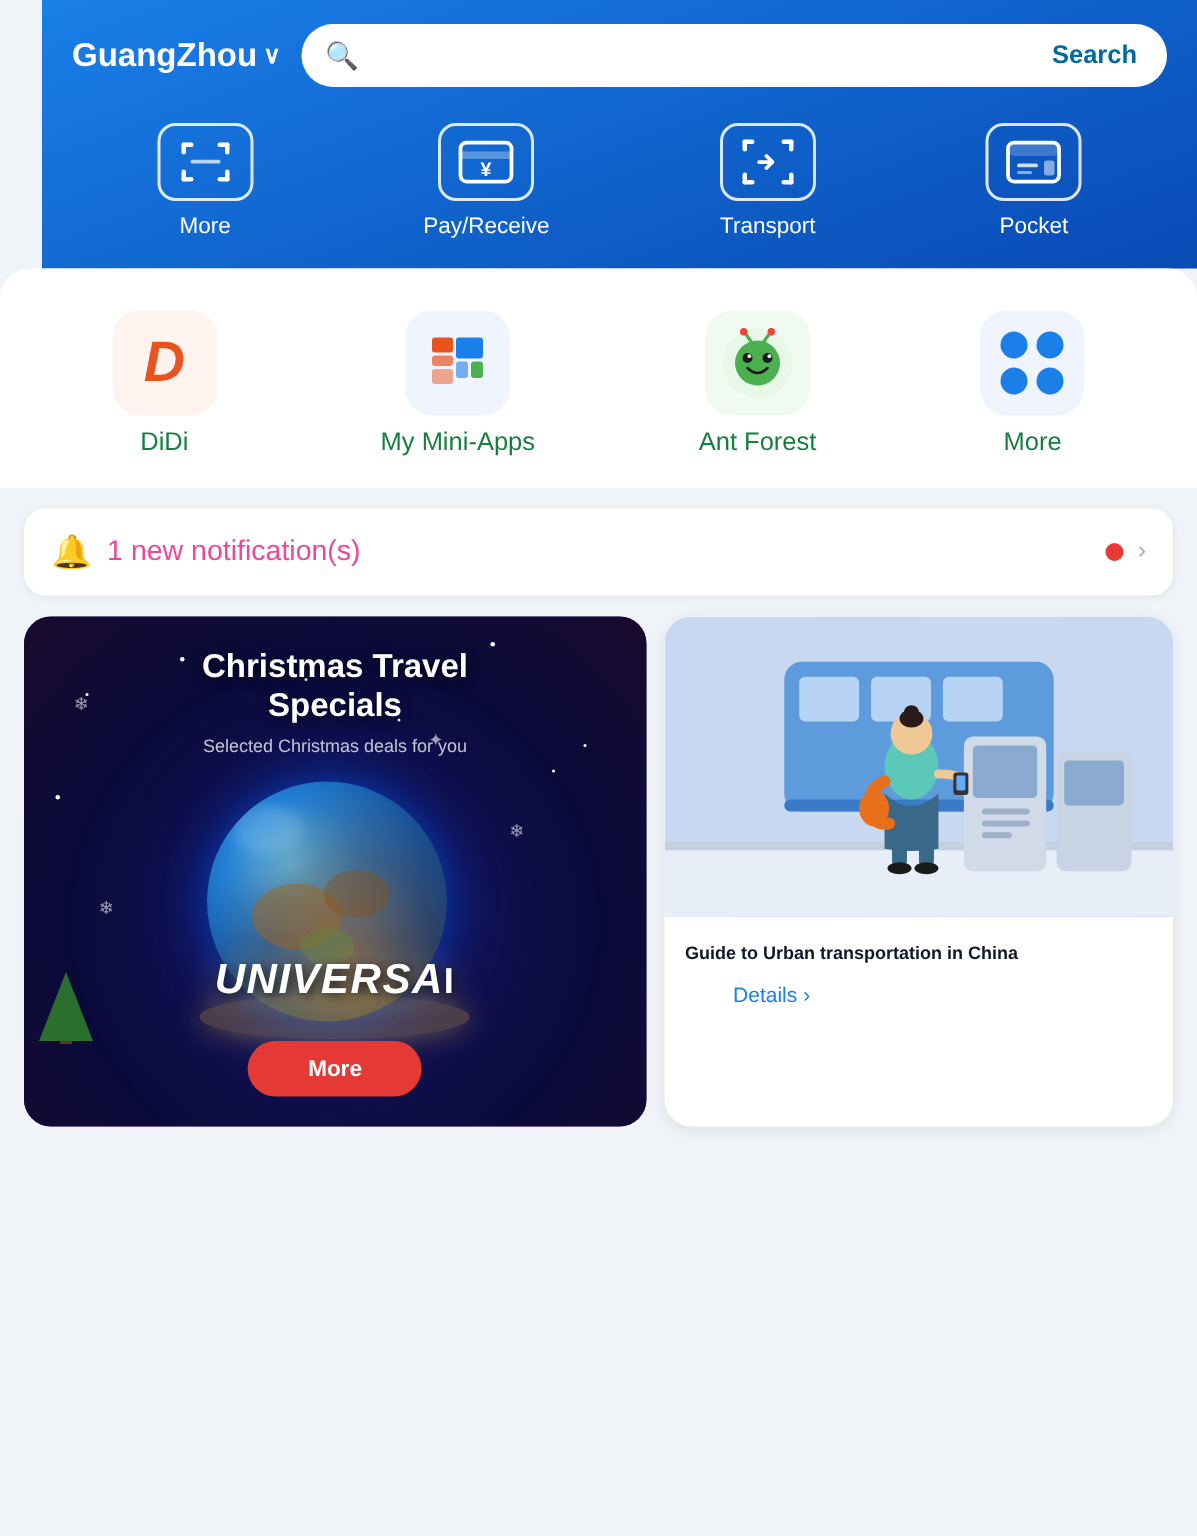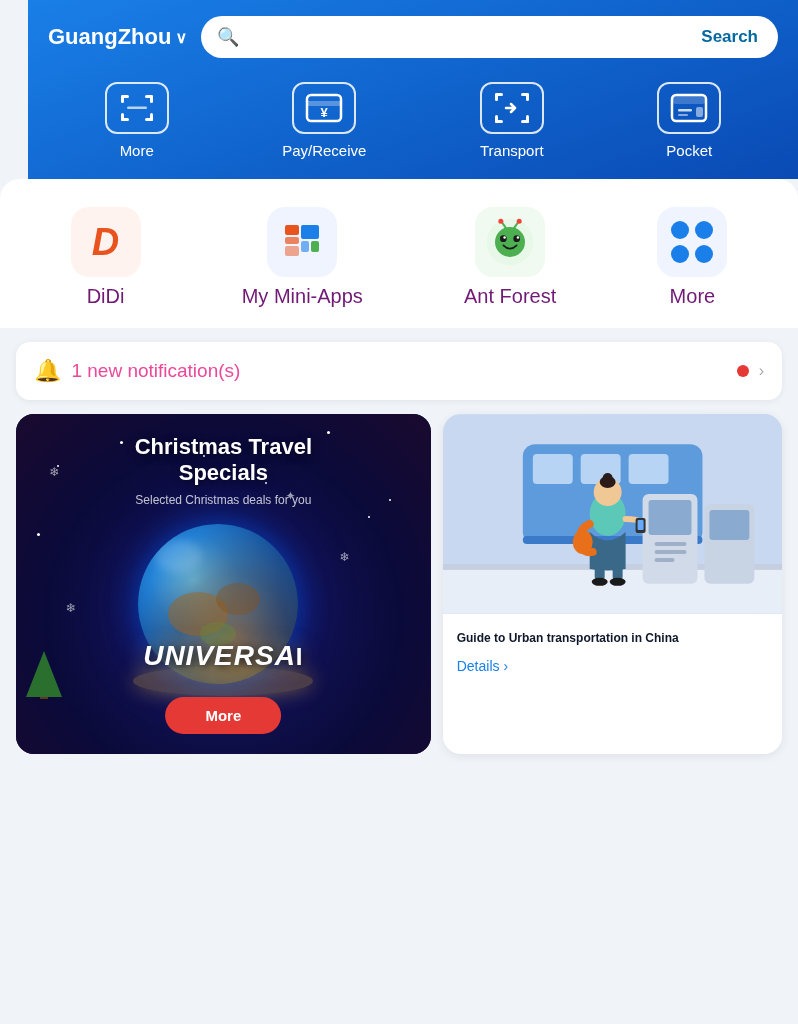--- a/index.html
+++ b/index.html
@@ -133,22 +133,22 @@
     .shortcut-icon.antforest {
       background: #f0faf0;
     }
     .shortcut-icon.miniapps {
       background: #f0f4ff;
     }
     .shortcut-icon.more {
       background: #f0f4ff;
     }
     .shortcut-label {
-      font-size: 20px;
-      color: #701a75;
+      font-size: 17px;
+      color: #15803d;
       font-weight: 400;
     }
 
     
     .notification-bar {
       background: white;
       margin: 14px 16px;
       border-radius: 14px;
       padding: 16px 18px;
       display: flex;
@@ -341,20 +341,21 @@
       line-height: 1.35;
       margin-bottom: 12px;
     }
     .card-right-link {
       display: flex;
       align-items: flex-end;
       gap: 4px;
       color: #1a7fe8;
       font-size: 14px;
       font-weight: 500;
+      margin-left: 32px;
     }
 
     
     .didi-d {
       font-size: 38px;
       font-weight: 900;
       color: #e8531e;
       font-style: italic;
     }
 

